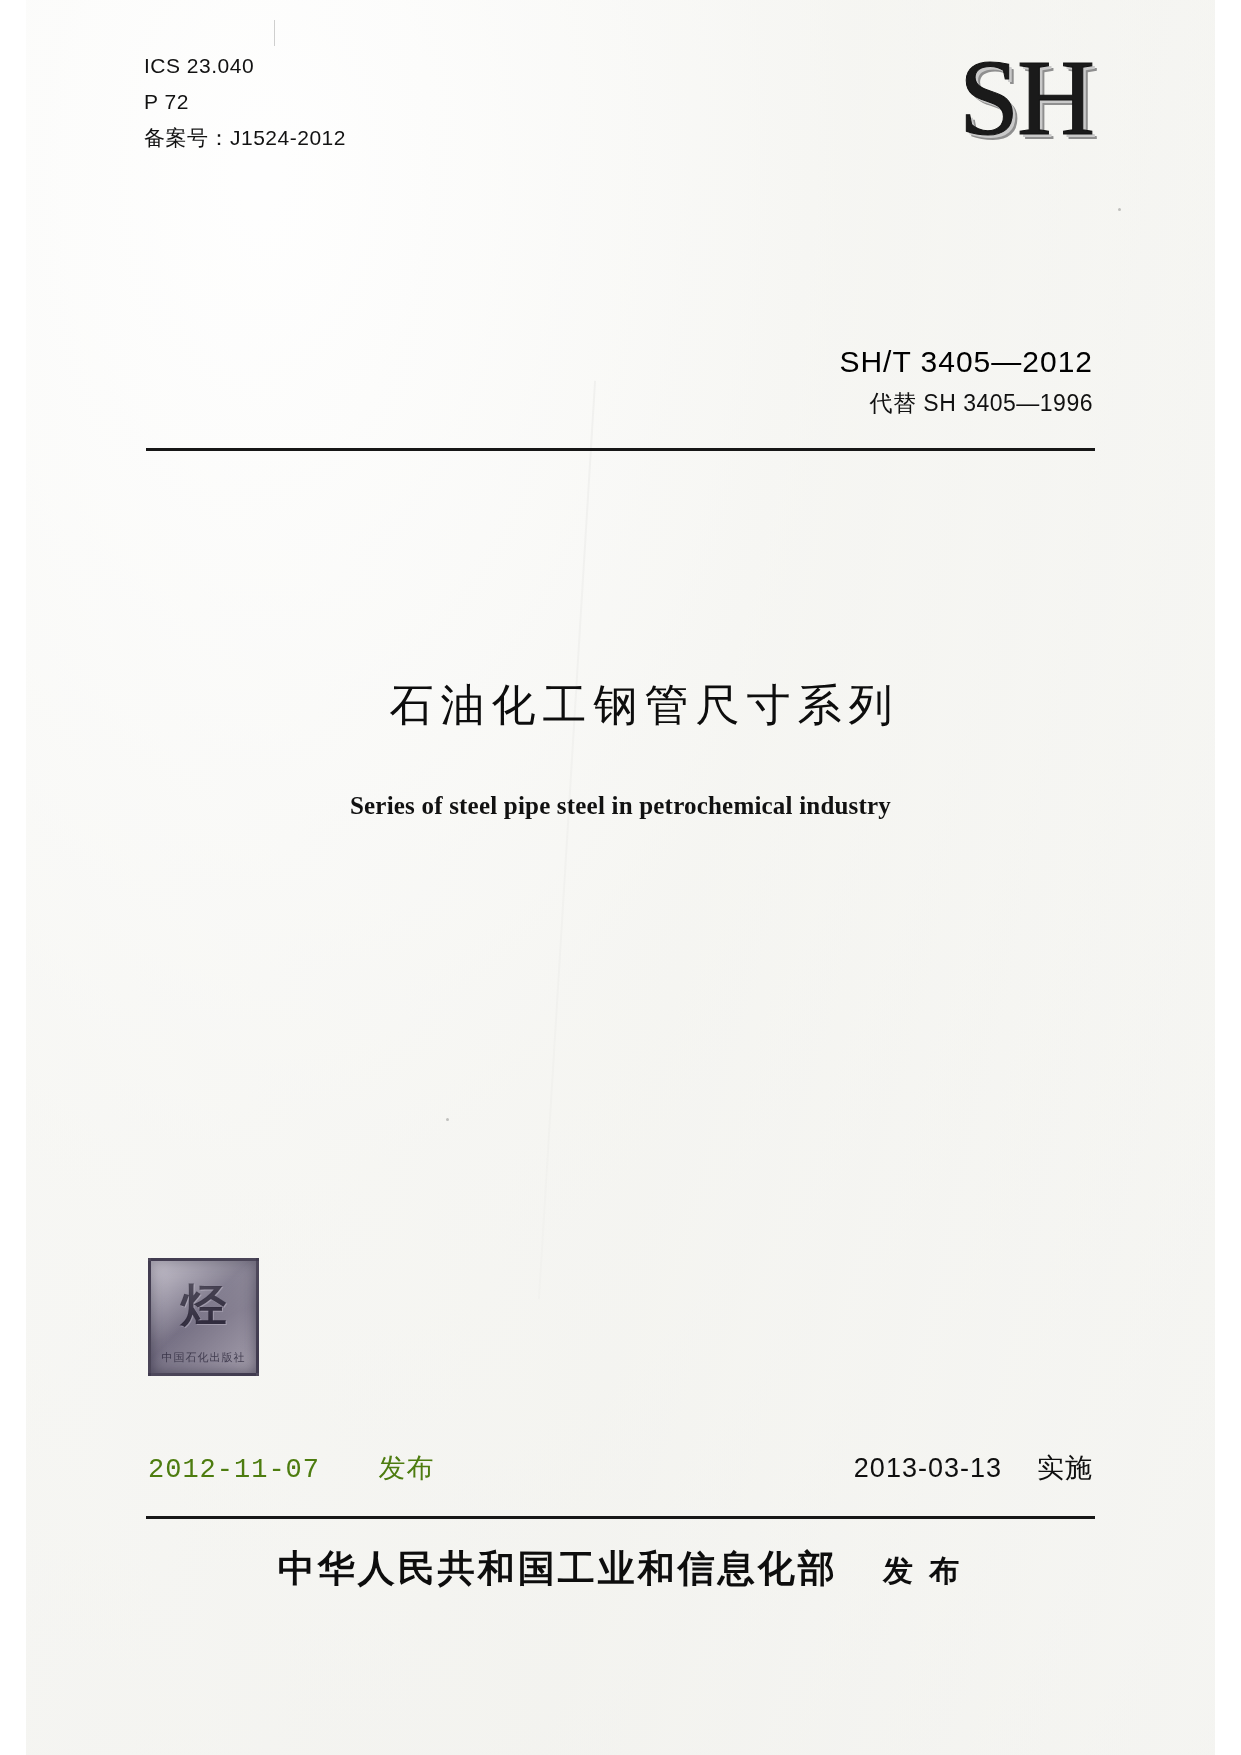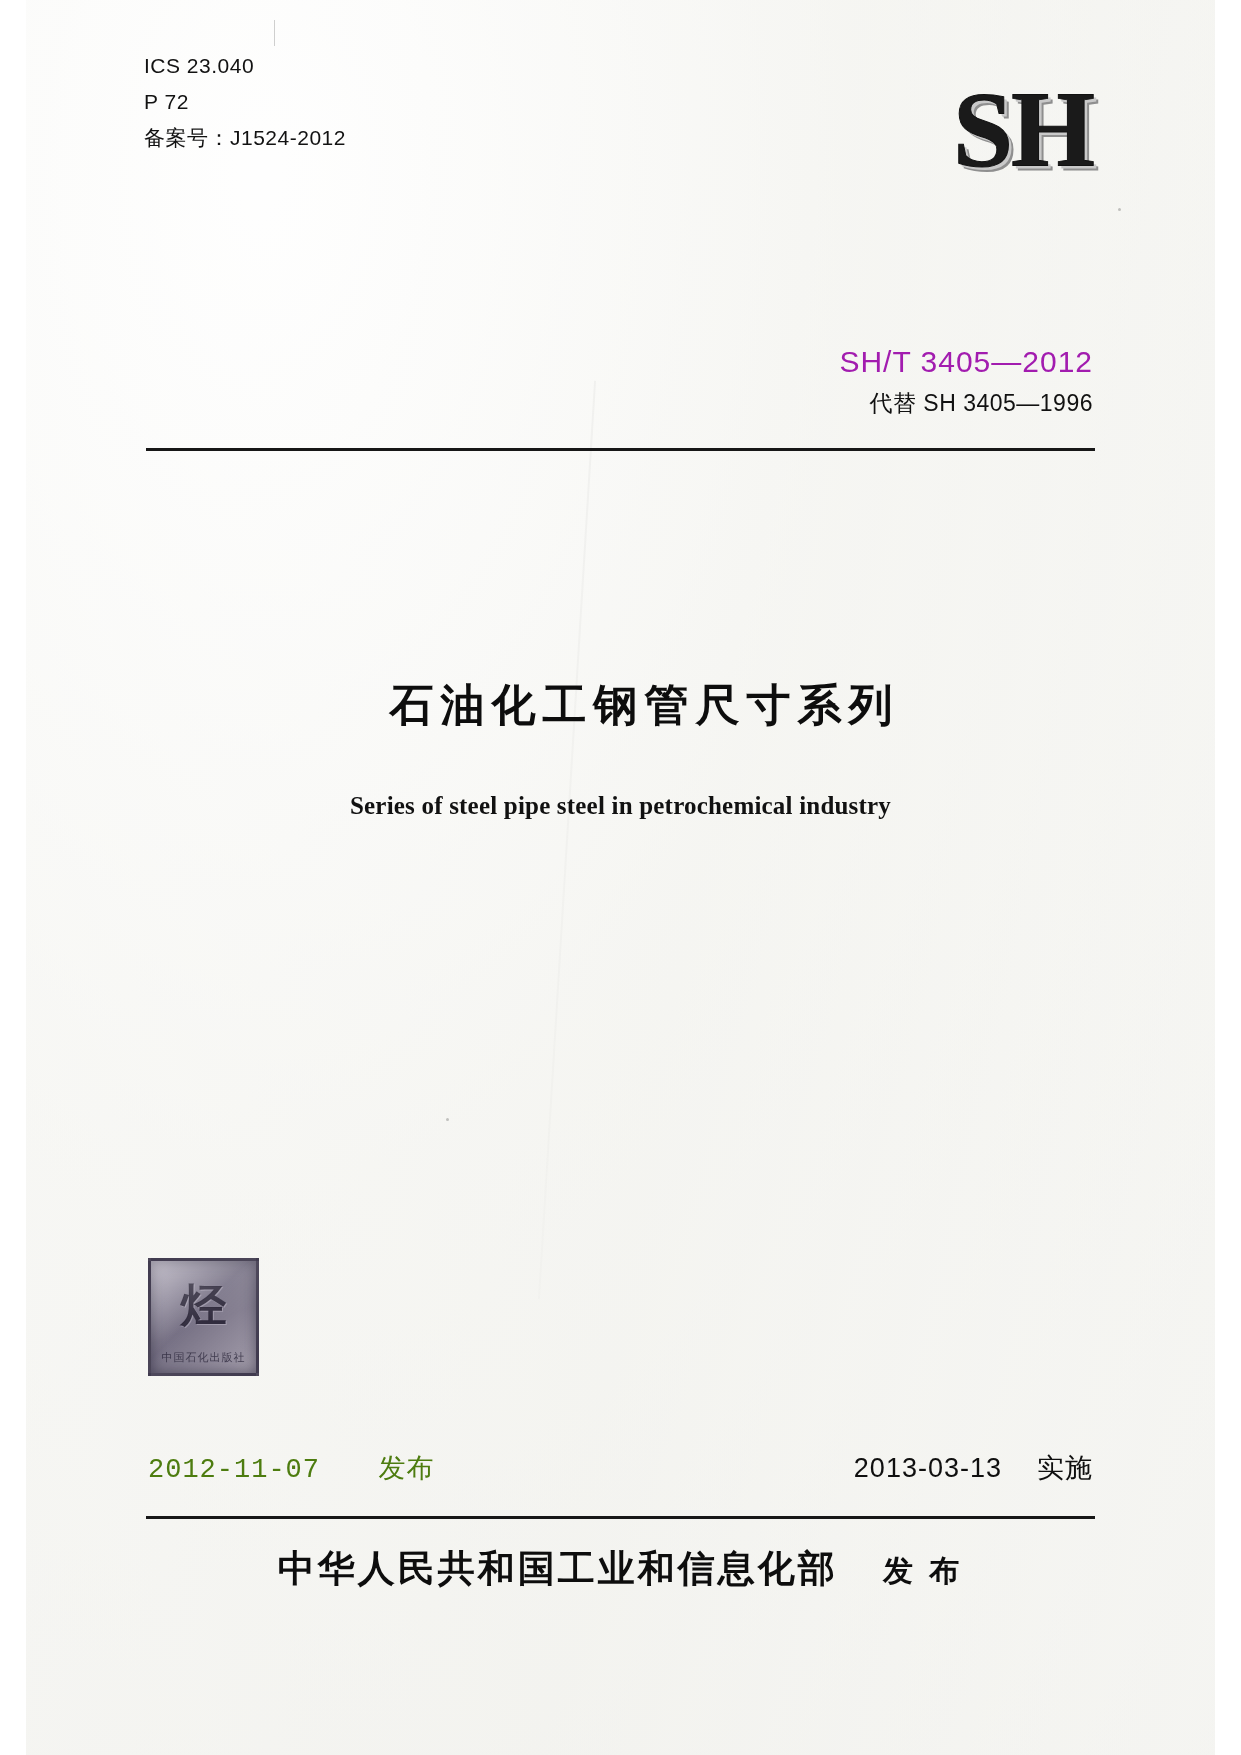--- a/index.html
+++ b/index.html
@@ -64,24 +64,24 @@
     letter-spacing: 0.5px;
     color: #121212;
   }
   .meta div { white-space: nowrap; }
   .meta .cn { font-family: "Liberation Sans", sans-serif; }
 
   
   .sh-logo {
     position: absolute;
     right: 122px;
-    top: 76px;
+    top: 44px;
     font-family: "Liberation Serif", serif;
     font-size: 108px;
-    font-weight: bold;
+    font-weight: normal;
     letter-spacing: -2px;
     line-height: 1;
     color: #1a1a1a;
     text-shadow:
       3px 3px 0 #c9c9c9,
       5px 5px 0 #8f8f8f;
     -webkit-text-stroke: 1px #111;
   }
 
   .national-title {
@@ -97,21 +97,21 @@
     font-family: "Liberation Sans", sans-serif;
   }
 
   .std-no {
     position: absolute;
     right: 122px;
     top: 345px;
     text-align: right;
     font-size: 30px;
     letter-spacing: 1px;
-    color: #a21caf;
+    color: #000000;
   }
   .std-replace {
     position: absolute;
     right: 122px;
     top: 388px;
     text-align: right;
     font-size: 23px;
     letter-spacing: 0.5px;
     color: #111;
   }
@@ -125,21 +125,21 @@
     background: #171717;
   }
 
   .title-cn {
     position: absolute;
     left: 0;
     right: 0;
     top: 676px;
     text-align: center;
     font-size: 44px;
-    font-weight: 700;
+    font-weight: 400;
     letter-spacing: 7px;
     color: #0d0d0d;
     margin-left: 48px;
   }
   .title-en {
     position: absolute;
     left: 0;
     right: 0;
     top: 792px;
     text-align: center;

